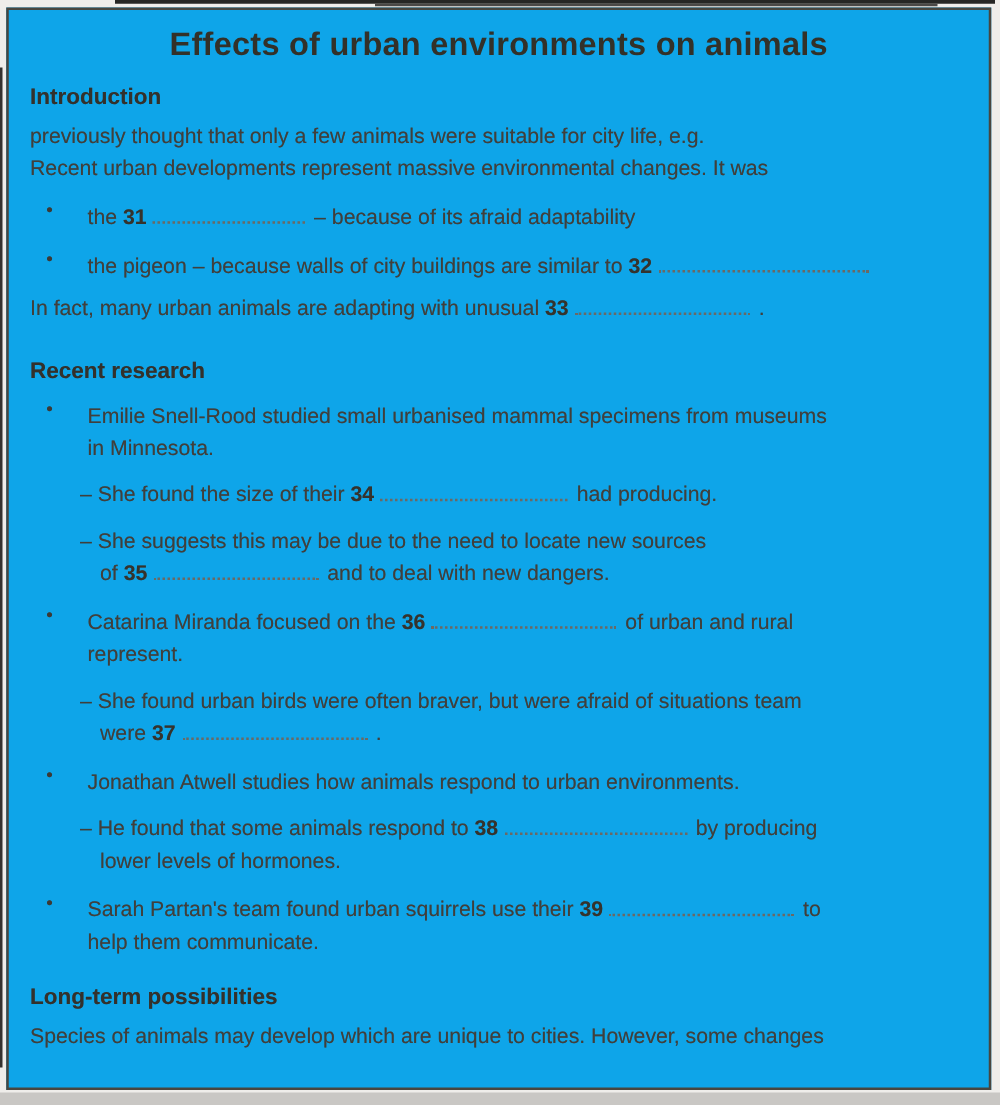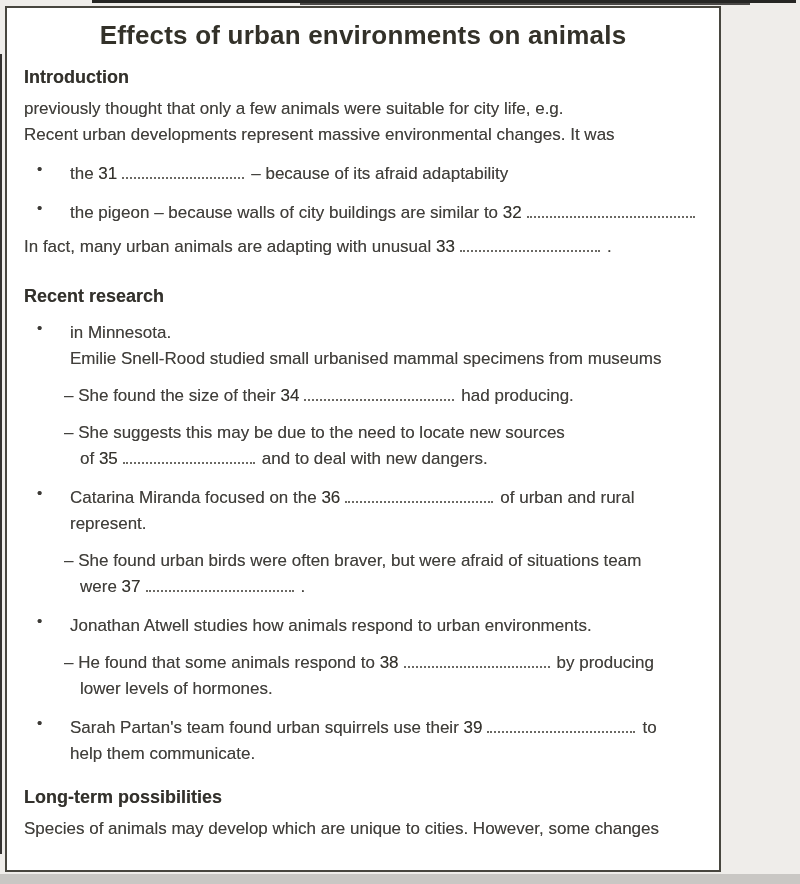--- a/index.html
+++ b/index.html
@@ -7,40 +7,40 @@
     width:800px;height:884px;position:relative;overflow:hidden;
     background:#efedea;
     font-family:"Liberation Sans", sans-serif;
   }
   .scan-top{position:absolute;top:0;left:92px;right:4px;height:3px;background:#262624;}
   .scan-top2{position:absolute;top:3px;left:300px;width:450px;height:2px;background:#4a4846;}
   .scan-left{position:absolute;left:0;top:54px;width:2px;height:800px;background:#343230;}
   .bottom-strip{position:absolute;left:0;top:874px;width:800px;height:10px;background:#c9c7c4;}
 
   .frame{
-    position:absolute;left:5px;top:6px;width:716px;height:866px;
+    position:absolute;left:5px;top:6px;width:788px;height:866px;
     box-sizing:border-box;border:2px solid #48463f;
-    background:#ffffff;
+    background:#0ea5e9;
   }
   .title{
     font-size:26px;font-weight:bold;text-align:center;
     margin:12px 10px 0;color:#333129;letter-spacing:.2px;
   }
   .content{
     padding:0 16px 0 17px;color:#413f3b;font-size:17px;
     text-shadow:0 0 .5px rgba(65,63,59,.55);
   }
   .h2{font-size:18px;font-weight:bold;margin:16px 0 0;color:#33312c;}
   .line{line-height:26px;}
   .para{margin-top:8px;}
   .li{position:relative;padding-left:46px;margin-top:13px;}
   .li .dot{position:absolute;left:13px;top:-1px;font-size:15px;color:#3c3a36;}
   .sub{margin-top:11px;padding-left:40px;}
   .sub .cont{padding-left:16px;}
-  .num{font-weight:normal;color:#35332d;}
+  .num{font-weight:bold;color:#35332d;}
   .blank{
     display:inline-block;height:13px;vertical-align:baseline;
     border-bottom:2px dotted #6b6964;margin:0 7px 0 5px;
   }
   .w31{width:122px;} .w32{width:168px;} .w33{width:140px;}
   .w34{width:150px;} .w35{width:132px;} .w36{width:148px;}
   .w37{width:148px;} .w38{width:146px;} .w39{width:148px;}
   .w40{width:106px;}
   .mt-research{margin-top:26px;}
   .mt-long{margin-top:20px;}
@@ -76,22 +76,22 @@
     </div>
 
     <div class="para">
       <div class="line"><span>In fact, many urban animals are adapting with unusual </span><span class="num">33</span><span class="blank w33"></span><span>.</span></div>
     </div>
 
     <div class="h2 mt-research">Recent research</div>
 
     <div class="li">
       <span class="dot">•</span>
+      <div class="line">Emilie Snell-Rood studied small urbanised mammal specimens from museums</div>
       <div class="line">in Minnesota.</div>
-      <div class="line">Emilie Snell-Rood studied small urbanised mammal specimens from museums</div>
     </div>
 
     <div class="sub">
       <div class="line"><span>– She found the size of their </span><span class="num">34</span><span class="blank w34"></span><span>had producing.</span></div>
     </div>
 
     <div class="sub">
       <div class="line">– She suggests this may be due to the need to locate new sources</div>
       <div class="line cont"><span>of </span><span class="num">35</span><span class="blank w35"></span><span>and to deal with new dangers.</span></div>
     </div>

